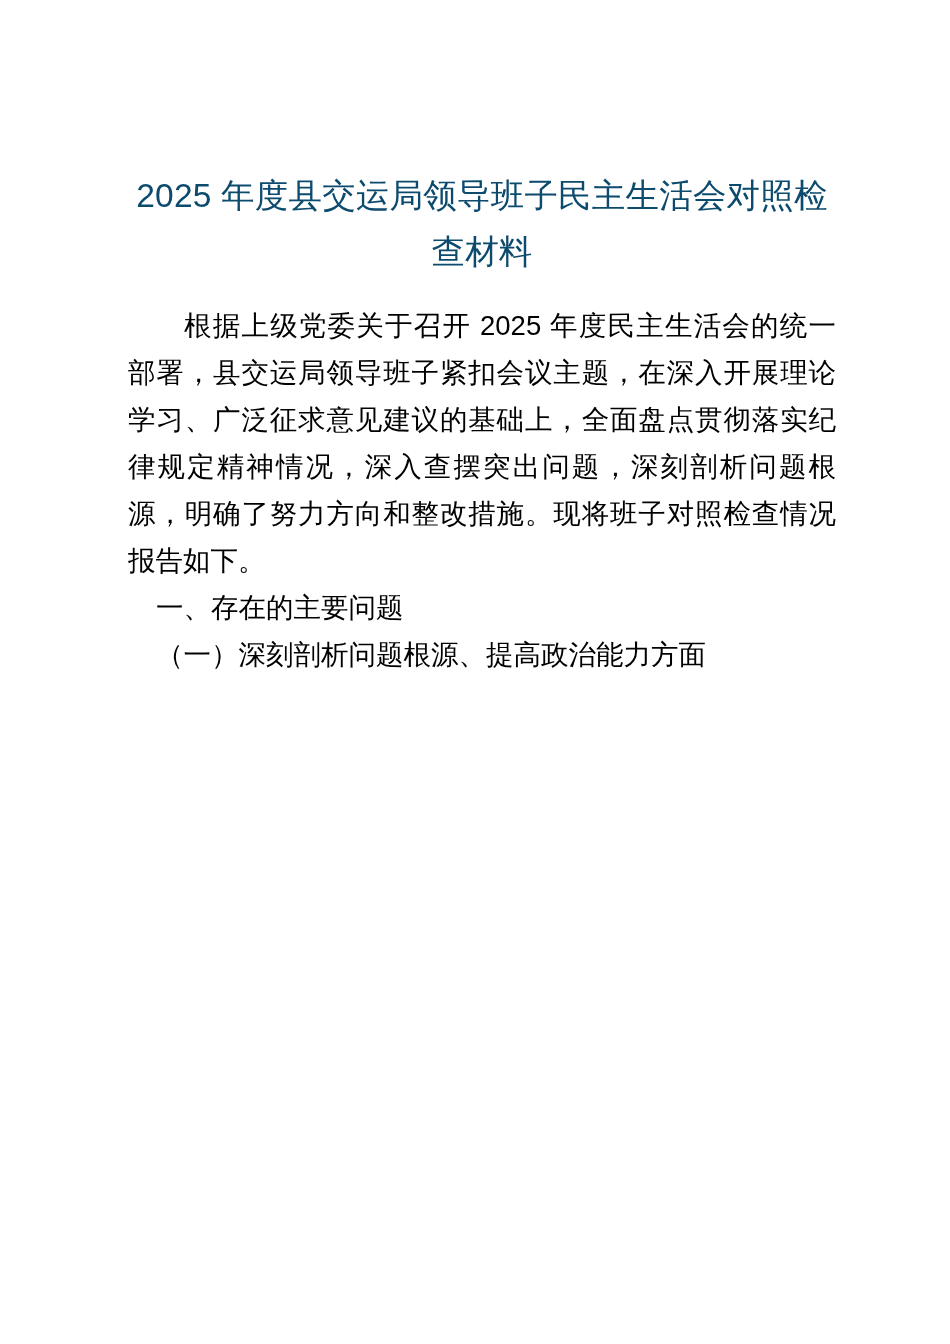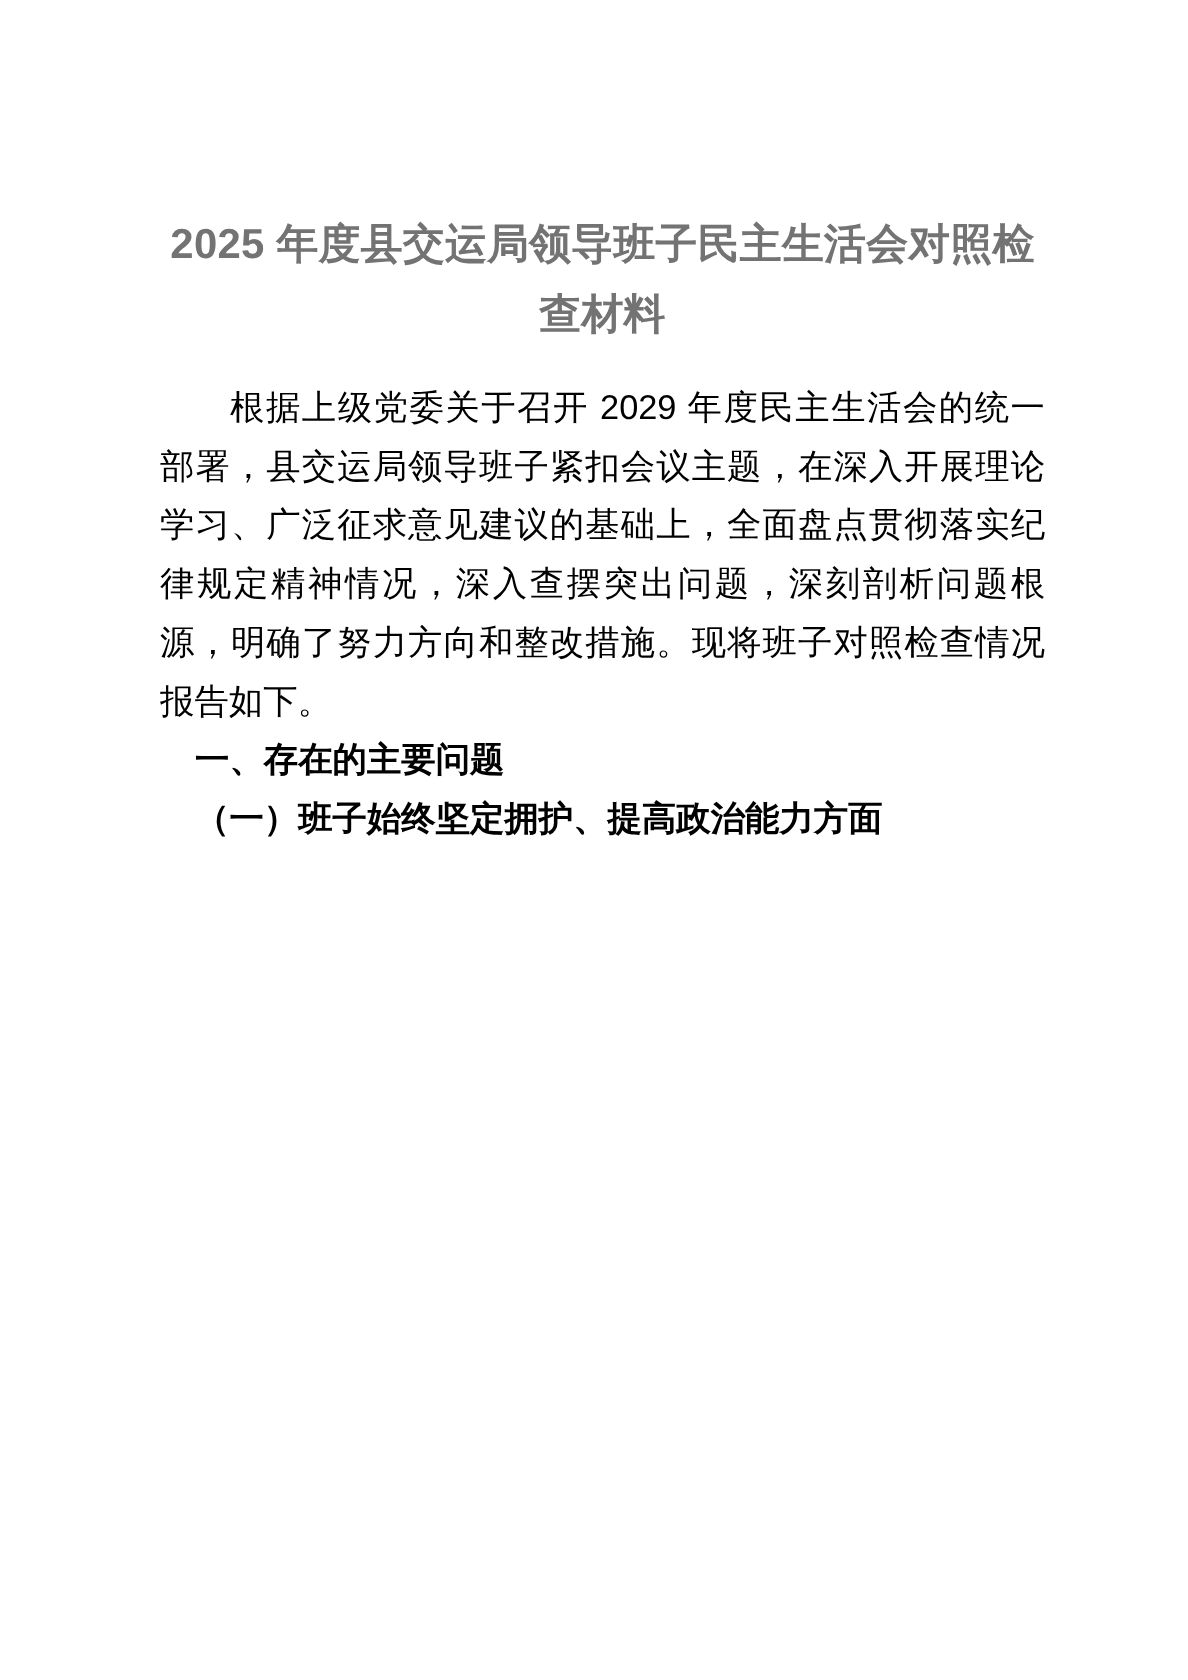--- a/index.html
+++ b/index.html
@@ -23,60 +23,59 @@
   .doc-body {
     position: absolute;
     left: 128px;
     top: 168px;
     width: 708px;
   }
   
   .doc-title {
     font-size: 33.5px;
     line-height: 56px;
-    font-weight: 700;
+    font-weight: 400;
     text-align: center;
     letter-spacing: 0.2px;
     margin: 0 0 22px 0;
     padding: 0 2px;
-    color: #737373;
+    color: #0c4a6e;
   }
   
   .para {
     font-size: 27.5px;
     line-height: 47px;
     text-align: justify;
     text-justify: inter-ideograph;
     margin: 0;
     letter-spacing: 0px;
     color: #000000;
     word-break: break-all;
   }
   .para.indent2 {
     text-indent: 56px;
   }
   .para.indent1 {
     text-indent: 28px;
-    font-weight: bold;
   }
   
   .para.clipped {
     overflow: hidden;
   }
 </style>
 </head>
 <body>
 
 <div class="page">
   <div class="doc-body">
 
     <h1 class="doc-title">2025 年度县交运局领导班子民主生活会对照检查材料</h1>
 
-    <p class="para indent2">根据上级党委关于召开 2029 年度民主生活会的统一部署，县交运局领导班子紧扣会议主题，在深入开展理论学习、广泛征求意见建议的基础上，全面盘点贯彻落实纪律规定精神情况，深入查摆突出问题，深刻剖析问题根源，明确了努力方向和整改措施。现将班子对照检查情况报告如下。</p>
+    <p class="para indent2">根据上级党委关于召开 2025 年度民主生活会的统一部署，县交运局领导班子紧扣会议主题，在深入开展理论学习、广泛征求意见建议的基础上，全面盘点贯彻落实纪律规定精神情况，深入查摆突出问题，深刻剖析问题根源，明确了努力方向和整改措施。现将班子对照检查情况报告如下。</p>
 
     <p class="para indent1">一、存在的主要问题</p>
 
-    <p class="para indent1">（一）班子始终坚定拥护、提高政治能力方面</p>
+    <p class="para indent1">（一）深刻剖析问题根源、提高政治能力方面</p>
 
 
 
   </div>
 </div>
 
 </body></html>

